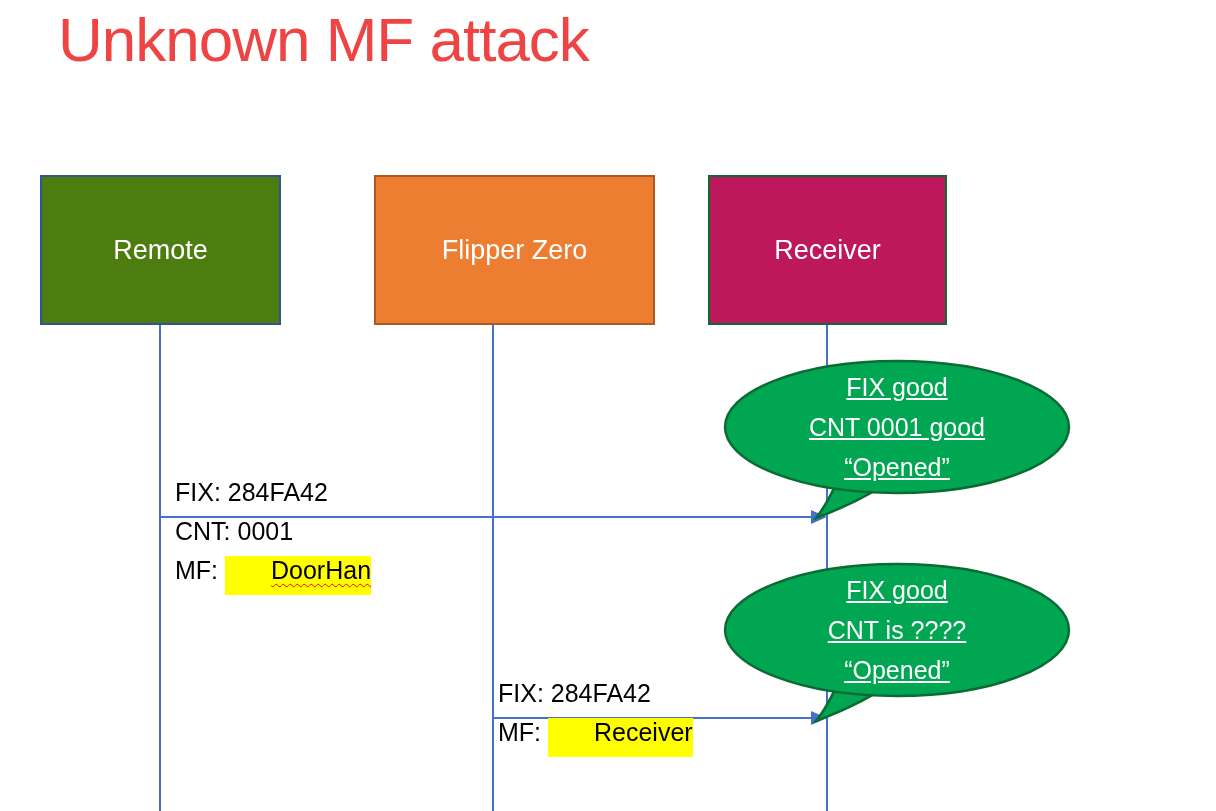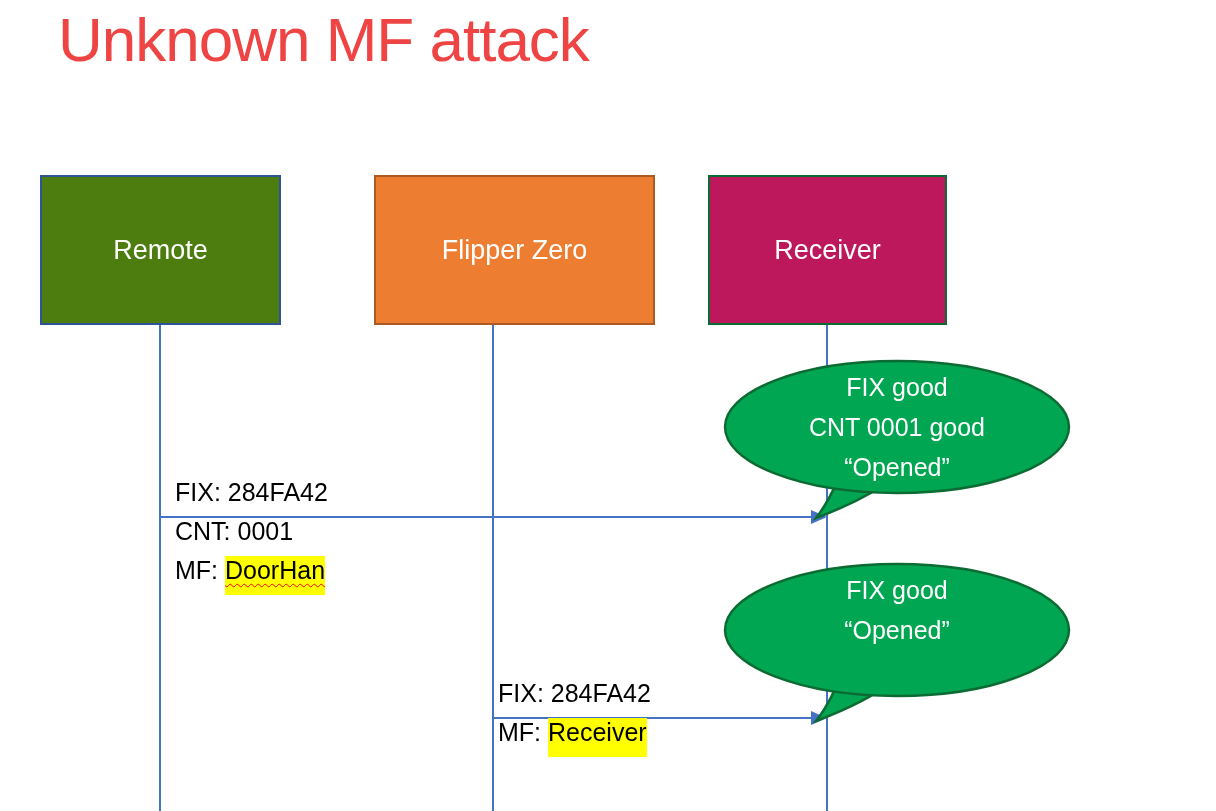--- a/index.html
+++ b/index.html
@@ -43,36 +43,36 @@
     border-bottom:7px solid transparent;
   }
   .arrow-head.m1 { left:811px; top:510px; }
   .arrow-head.m2 { left:811px; top:711px; }
 
   .msg-labels { position:absolute; font-size:25px; }
   .msg-labels.m1 { left:175px; top:478px; }
   .msg-labels.m2 { left:498px; top:679px; }
   .msg-line { height:39px; display:flex; white-space:pre; }
 
-  .hl { background:#FFFF00; }
+  .hl { background:#FFFF00;padding-left:46px; }
   .sq {
     text-decoration-line:underline;
     text-decoration-style:wavy;
     text-decoration-color:#FF0000;
     text-decoration-thickness:1px;
     text-underline-offset:4px;
   }
 
   .bubble { position:absolute; width:380px; height:180px; }
   .bubble.b1 { left:710px; top:352px; }
   .bubble.b2 { left:710px; top:555px; }
   .bubble svg { position:absolute; left:0; top:0; }
   .bubble-text {
     position:absolute; left:15px; top:15px; width:344px;
-    text-align:center; color:#fff; font-size:25px; line-height:40px;
+    text-align:center; color:#fff; font-size:25px; line-height:40px;text-decoration:underline;
   }
 </style>
 </head>
 <body>
 
 <div class="slide">
 
   <h1 class="title">Unknown MF attack</h1>
 
   <div class="actor remote">
@@ -126,17 +126,18 @@
     </div>
   </div>
 
   <div class="bubble b2">
     <svg width="380" height="180" viewBox="0 0 380 180">
       <path d="M135,110 C124,140 114,156 106,166 C138,154 166,140 186,124 Z" fill="#00A651" stroke="#0B6B33" stroke-width="2.5"></path>
       <ellipse cx="187" cy="75" rx="172" ry="66" fill="#00A651" stroke="#0B6B33" stroke-width="2.5"></ellipse>
     </svg>
     <div class="bubble-text">
       <div>FIX good</div>
+      <div>CNT is ????</div>
       <div>“Opened”</div>
     </div>
   </div>
 
 </div>
 
 </body></html>

